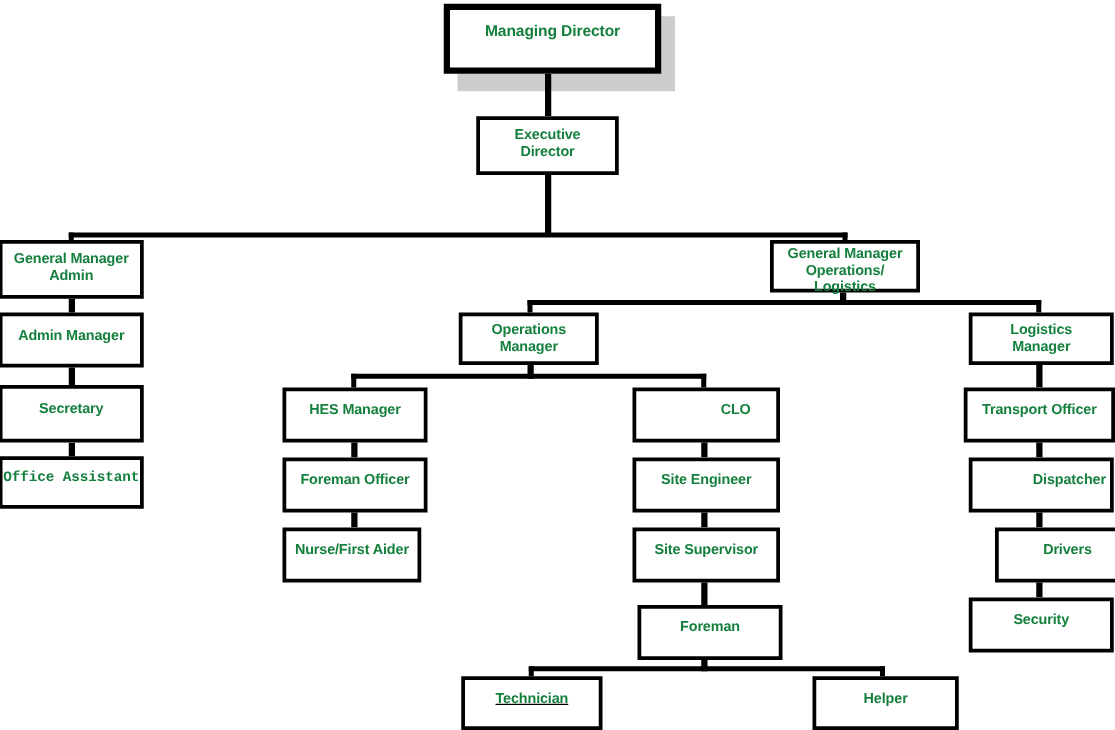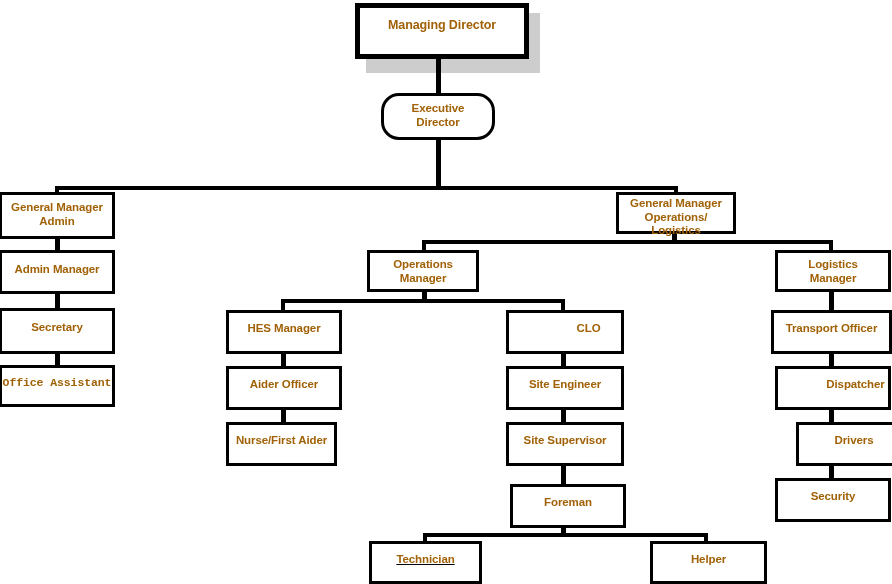--- a/index.html
+++ b/index.html
@@ -26,21 +26,21 @@
     z-index: 3;
   }
   .node .node-label {
     display: block;
     width: 100%;
     text-align: center;
     font-family: "Liberation Sans", sans-serif;
     font-weight: bold;
     font-size: 11.5px;
     line-height: 13.5px;
-    color: #a16207;
+    color: #15803d;
     padding-top: 6px;
     white-space: pre-line;
     letter-spacing: -0.1px;
   }
   .node.root {
     border-width: 5px;
     z-index: 4;
   }
   .node.root .node-label {
     font-size: 12.5px;
@@ -99,21 +99,21 @@
 
   <div class="conn" style="left:829px; top:291px; width:5px; height:19px;"></div>
   <div class="conn" style="left:829px; top:353px; width:5px; height:13px;"></div>
   <div class="conn" style="left:829px; top:409px; width:5px; height:13px;"></div>
   <div class="conn" style="left:829px; top:465px; width:5px; height:13px;"></div>
 
   <div class="node root" style="left:355px; top:3px; width:174px; height:56px;">
     <span class="node-label">Managing Director</span>
   </div>
 
-  <div class="node" style="left:381px; top:93px; width:114px; height:47px;border-radius:18px;">
+  <div class="node" style="left:381px; top:93px; width:114px; height:47px;">
     <span class="node-label">Executive
 Director</span>
   </div>
 
   <div class="node" style="left:-1px; top:192px; width:116px; height:47px;">
     <span class="node-label">General Manager
 Admin</span>
   </div>
 
   <div class="node" style="left:616px; top:192px; width:120px; height:42px;">
@@ -142,21 +142,21 @@
   <div class="node" style="left:775px; top:250px; width:116px; height:42px;">
     <span class="node-label" style="padding-top:5px;">Logistics
 Manager</span>
   </div>
 
   <div class="node" style="left:226px; top:310px; width:116px; height:44px;">
     <span class="node-label" style="padding-top:9px;">HES Manager</span>
   </div>
 
   <div class="node" style="left:226px; top:366px; width:116px; height:44px;">
-    <span class="node-label" style="padding-top:9px;">Aider Officer</span>
+    <span class="node-label" style="padding-top:9px;">Foreman Officer</span>
   </div>
 
   <div class="node" style="left:226px; top:422px; width:111px; height:44px;">
     <span class="node-label" style="padding-top:9px;">Nurse/First Aider</span>
   </div>
 
   <div class="node" style="left:506px; top:310px; width:118px; height:44px;">
     <span class="node-label" style="padding-top:9px;padding-left:47px;">CLO</span>
   </div>
 

